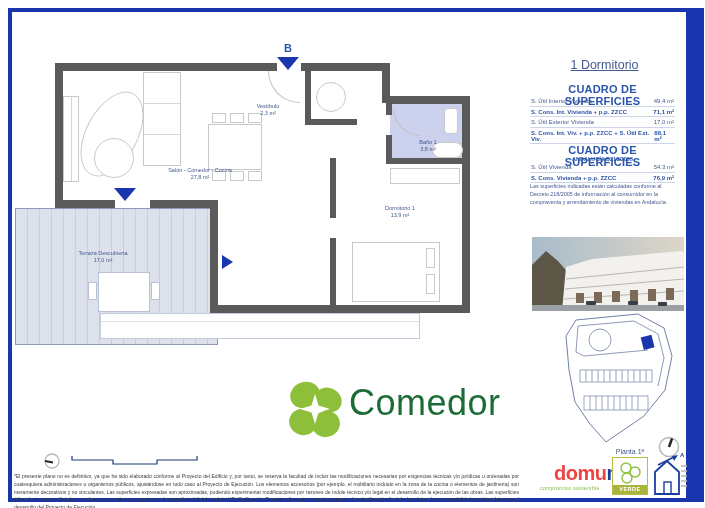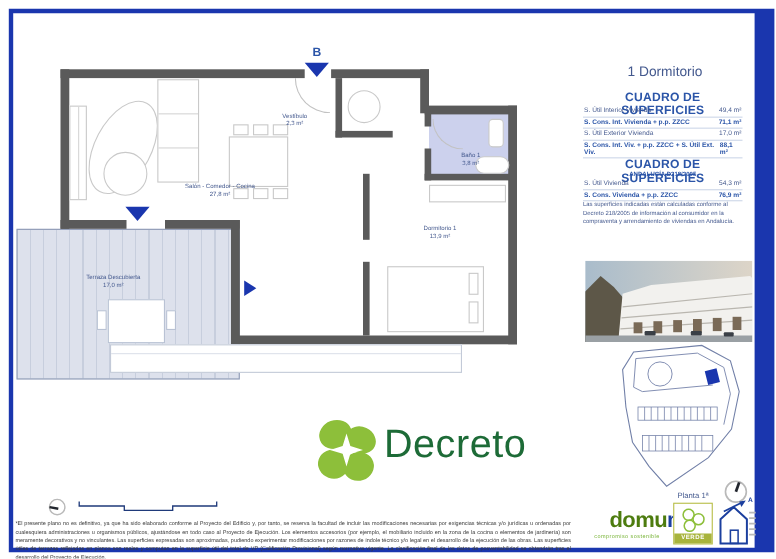--- a/index.html
+++ b/index.html
@@ -32,21 +32,21 @@
   
   .terrace{background:#dde1ec;border:1px solid #8d99b5;box-sizing:border-box;
     background-image:repeating-linear-gradient(90deg,transparent 0 11px,#c7cedd 11px 12px);}
   .bath{background:#ccd1ed;}
   .arc{border:1px solid #c2c2c2;border-top:none;border-right:none;border-radius:0 0 0 100%;box-sizing:border-box;}
   
   .clover-name{font-size:36px;color:#1d6b37;letter-spacing:.5px;}
   .clover-tag{font-size:12.5px;color:#b8bc3a;letter-spacing:5.5px;}
   
   .domum{font-size:20px;font-weight:bold;letter-spacing:-.5px;}
-  .domum .t{color:#4d7c0f;margin-left:24px;} .domum .m2{color:#1b3f9e;}
+  .domum .t{color:#ef4444;margin-left:24px;} .domum .m2{color:#1b3f9e;}
   .domum-tag{font-size:5px;color:#7ab53a;letter-spacing:.4px;}
   
   .verde{width:36px;height:38px;border:1px solid #b7bd45;box-sizing:border-box;background:#fff;}
   .verde-bar{position:absolute;left:0;bottom:0;width:100%;height:9px;background:#a8b43c;color:#fff;
     font-size:5.5px;font-weight:bold;text-align:center;line-height:9px;letter-spacing:.5px;}
   .disc{font-size:5px;line-height:1.55;color:#3a3a3a;text-align:justify;}
 </style>
 </head>
 <body>
 
@@ -133,21 +133,21 @@
     <div class="abs rlabel" style="left:370px;top:205px;width:60px;">
       <span>Dormitorio 1</span><br>
       <span>13,9 m²</span>
     </div>
     <div class="abs rlabel" style="left:70px;top:250px;width:66px;">
       <span>Terraza Descubierta</span><br>
       <span>17,0 m²</span>
     </div>
   </div>
 
-  <div class="abs unit-type" style="left:522px;top:58px;">1 Dormitorio</div>
+  <div class="abs unit-type" style="left:522px;top:58px;text-decoration:underline;">1 Dormitorio</div>
 
   <div class="abs tbl-title" style="left:530px;top:83px;">CUADRO DE SUPERFICIES</div>
   <div class="abs tbl" style="left:530px;top:96px;">
     <div class="trow">
       <span>S. Útil Interior Vivienda</span>
       <span>49,4 m²</span>
     </div>
     <div class="trow b">
       <span>S. Cons. Int. Vivienda + p.p. ZZCC</span>
       <span>71,1 m²</span>
@@ -230,21 +230,21 @@
   <div class="abs" style="left:285px;top:376px;width:200px;height:70px;">
     <svg width="60" height="64" viewBox="0 0 60 64" style="position:absolute;left:0;top:2px;">
       <g fill="#8dbf3a">
         <ellipse cx="20" cy="17" rx="15" ry="13" transform="rotate(-20 20 17)"></ellipse>
         <ellipse cx="43" cy="22" rx="14" ry="12" transform="rotate(25 43 22)"></ellipse>
         <ellipse cx="18" cy="44" rx="14" ry="13" transform="rotate(20 18 44)"></ellipse>
         <ellipse cx="41" cy="46" rx="14" ry="13" transform="rotate(-18 41 46)"></ellipse>
       </g>
       <polygon points="30,16 33.5,27.5 45,31 33.5,34.5 30,46 26.5,34.5 15,31 26.5,27.5" fill="#fff"></polygon>
     </svg>
-    <div class="abs clover-name" style="left:64px;top:6px;">Decreto</div>
+    <div class="abs clover-name" style="left:64px;top:6px;">Comedor</div>
   </div>
 
   <svg class="abs" style="left:40px;top:448px;" width="165" height="24" viewBox="0 0 165 24">
     <circle cx="12" cy="13" r="7" fill="#fff" stroke="#b9b9b9" stroke-width="1.3"></circle>
     <line x1="5" y1="13" x2="13" y2="14.5" stroke="#22262e" stroke-width="2.2"></line>
     <polyline points="32,8 32,12 73,12 73,16 117,16 117,12 157,12 157,8" fill="none" stroke="#1f3a7a" stroke-width="1.2"></polyline>
   </svg>
 
   <div class="abs disc" style="left:14px;top:473px;width:505px;">*El presente plano no es definitivo, ya que ha sido elaborado conforme al Proyecto del Edificio y, por tanto, se reserva la facultad de incluir las modificaciones necesarias por exigencias técnicas y/o jurídicas u ordenadas por cualesquiera administraciones u organismos públicos, ajustándose en todo caso al Proyecto de Ejecución. Los elementos accesorios (por ejemplo, el mobiliario incluido en la zona de la cocina o elementos de jardinería) son meramente decorativos y no vinculantes. Las superficies expresadas son aproximadas, pudiendo experimentar modificaciones por razones de índole técnico y/o legal en el desarrollo de la ejecución de las obras. Las superficies útiles de terrazas reflejadas en planos son reales y computan en la superficie útil del total de VP (Calificación Provisional) según normativa vigente. La clasificación final de los datos de posventabilidad se obtendrán tras el desarrollo del Proyecto de Ejecución.</div>
 

